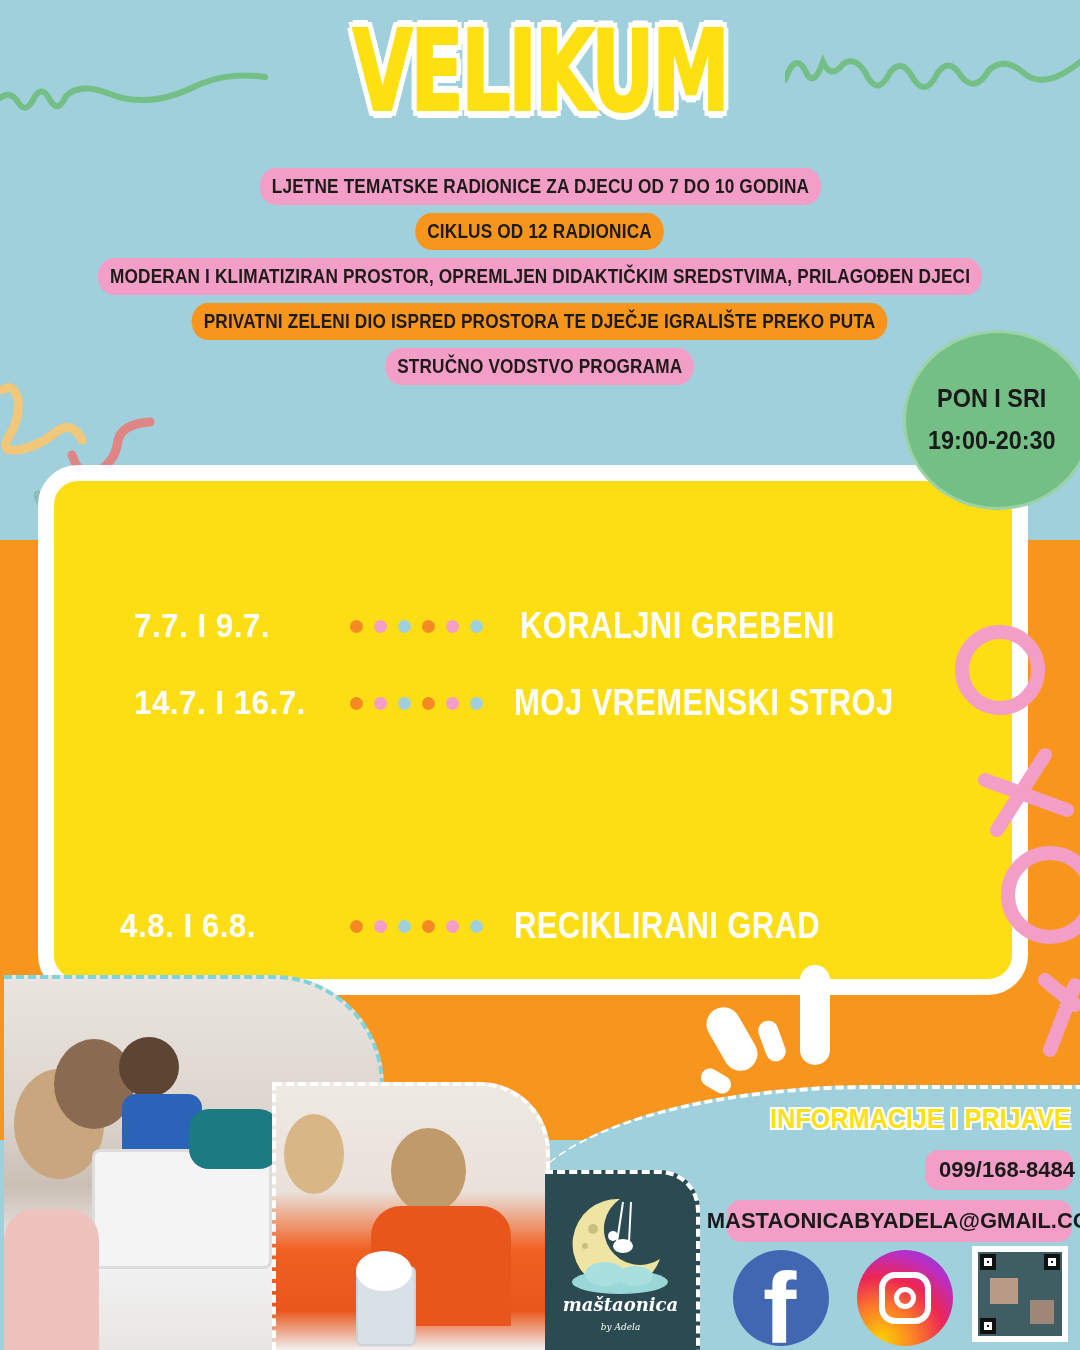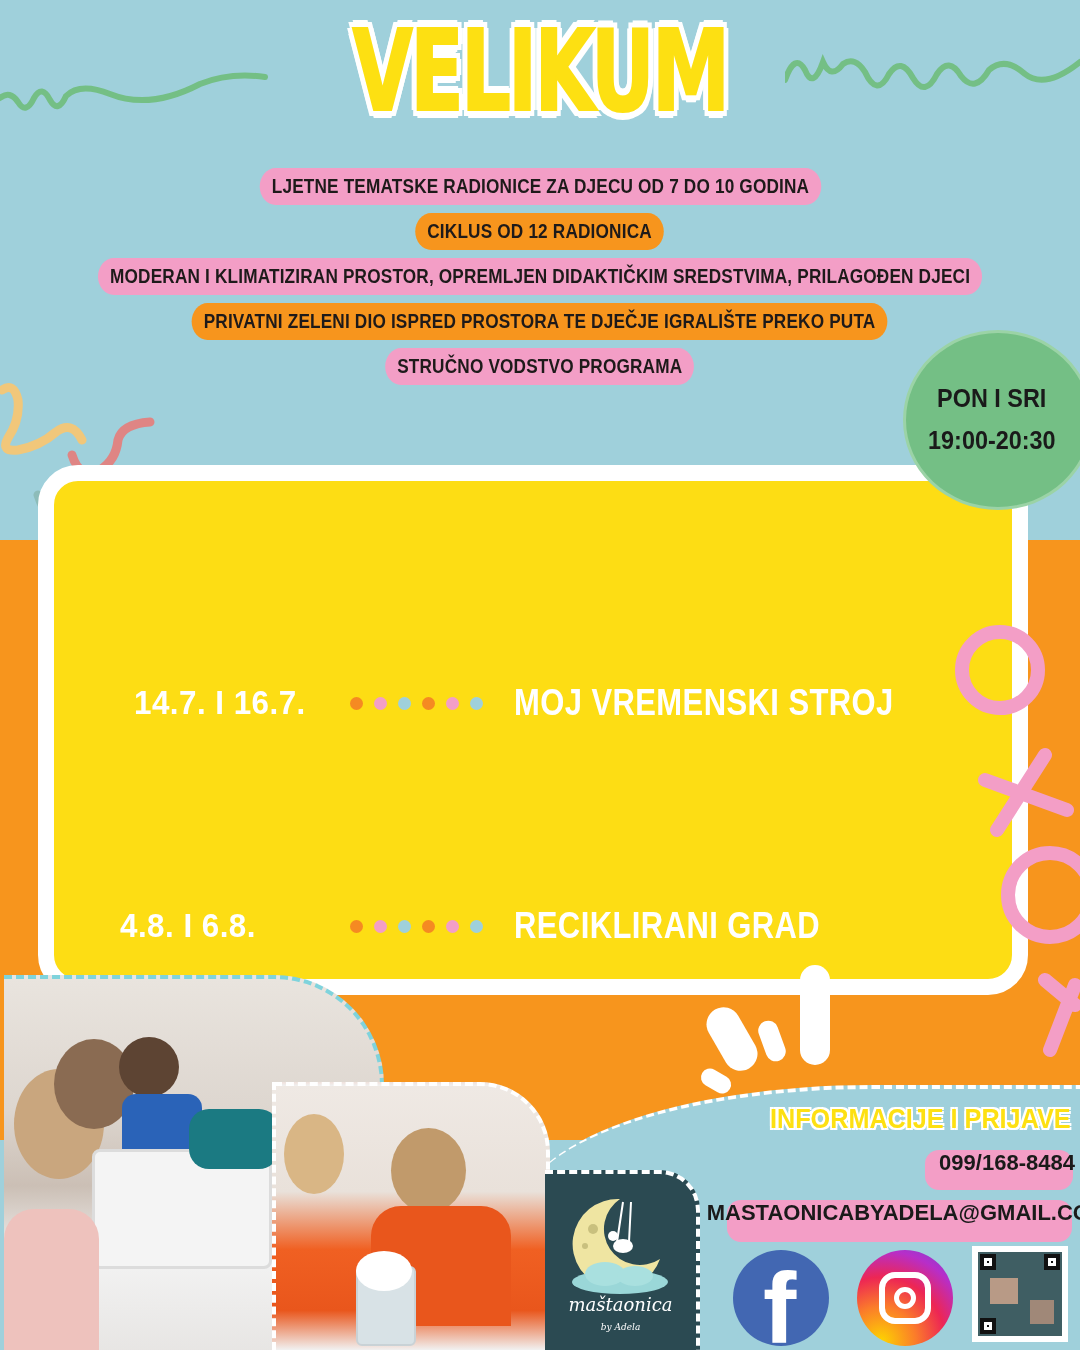--- a/index.html
+++ b/index.html
@@ -120,41 +120,41 @@
 
   
   .logo-card {
     position: absolute; left: 545px; top: 1170px; width: 155px; height: 190px;
     background: #2b4a52; border-radius: 0 40px 0 0;
     border-top: 4px dashed #ffffff; border-right: 4px dashed #ffffff;
   }
   .logo-text {
     position: absolute; left: 0; top: 120px; width: 100%; text-align: center;
     font-family: "DejaVu Serif", serif; font-style: italic; color: #fff;
-    font-size: 18px; font-weight: 400;
+    font-size: 18px; font-weight: 700;
   }
   .logo-sub {
     position: absolute; left: 0; top: 148px; width: 100%; text-align: center;
     font-family: "DejaVu Serif", serif; font-style: italic; color: #fff;
     font-size: 9px;
   }
 
   
   .info-title {
     position: absolute; left: 755px; top: 1103px; width: 300px; text-align: center;
     font-family: "Liberation Sans", sans-serif; font-weight: 700;
     font-size: 28px; color: #fde012;
     text-shadow: 2px 2px 0 #fff, -2px -2px 0 #fff, 2px -2px 0 #fff, -2px 2px 0 #fff;
     transform: scaleX(0.9);
     white-space: nowrap;
   }
   .info-pill {
     position: absolute; background: #f39ec6; border-radius: 14px;
     font-family: "Liberation Sans", sans-serif; font-weight: 700; color: #1a1a1a;
-    display: flex; align-items: flex-start; justify-content: center; white-space: nowrap; padding-left: 16px;
+    display: flex; align-items: center; justify-content: center; white-space: nowrap; padding-left: 16px;
   }
   .phone { left: 925px; top: 1150px; width: 148px; height: 40px; font-size: 22px; }
   .email { left: 727px; top: 1200px; width: 345px; height: 42px; font-size: 22px; }
 
   .fb {
     position: absolute; left: 733px; top: 1250px; width: 96px; height: 96px;
     border-radius: 50%; background: #4267b2; overflow: hidden;
   }
   .ig {
     position: absolute; left: 857px; top: 1250px; width: 96px; height: 96px;
@@ -197,20 +197,32 @@
 <div class="pills">
   <div class="pill pink">LJETNE TEMATSKE RADIONICE ZA DJECU OD 7 DO 10 GODINA</div>
   <div class="pill orange">CIKLUS OD 12 RADIONICA</div>
   <div class="pill pink">MODERAN I KLIMATIZIRAN PROSTOR, OPREMLJEN DIDAKTIČKIM SREDSTVIMA, PRILAGOĐEN DJECI</div>
   <div class="pill orange">PRIVATNI ZELENI DIO ISPRED PROSTORA TE DJEČJE IGRALIŠTE PREKO PUTA</div>
   <div class="pill pink">STRUČNO VODSTVO PROGRAMA</div>
 </div>
 
 <div class="card">
   <div class="rows">
+    <div class="row" style="top:115px">
+      <span class="date">7.7. I 9.7.</span>
+      <span class="dots">
+          <i class="dot" style="background: rgb(245, 138, 34);"></i>
+          <i class="dot" style="background: rgb(243, 158, 198);"></i>
+          <i class="dot" style="background: rgb(159, 208, 219);"></i>
+          <i class="dot" style="background: rgb(245, 138, 34);"></i>
+          <i class="dot" style="background: rgb(243, 158, 198);"></i>
+          <i class="dot" style="background: rgb(159, 208, 219);"></i>
+        </span>
+      <span class="topic">KORALJNI GREBENI</span>
+    </div>
     <div class="row" style="top:192px">
       <span class="date">14.7. I 16.7.</span>
       <span class="dots">
           <i class="dot" style="background: rgb(245, 138, 34);"></i>
           <i class="dot" style="background: rgb(243, 158, 198);"></i>
           <i class="dot" style="background: rgb(159, 208, 219);"></i>
           <i class="dot" style="background: rgb(245, 138, 34);"></i>
           <i class="dot" style="background: rgb(243, 158, 198);"></i>
           <i class="dot" style="background: rgb(159, 208, 219);"></i>
         </span>

